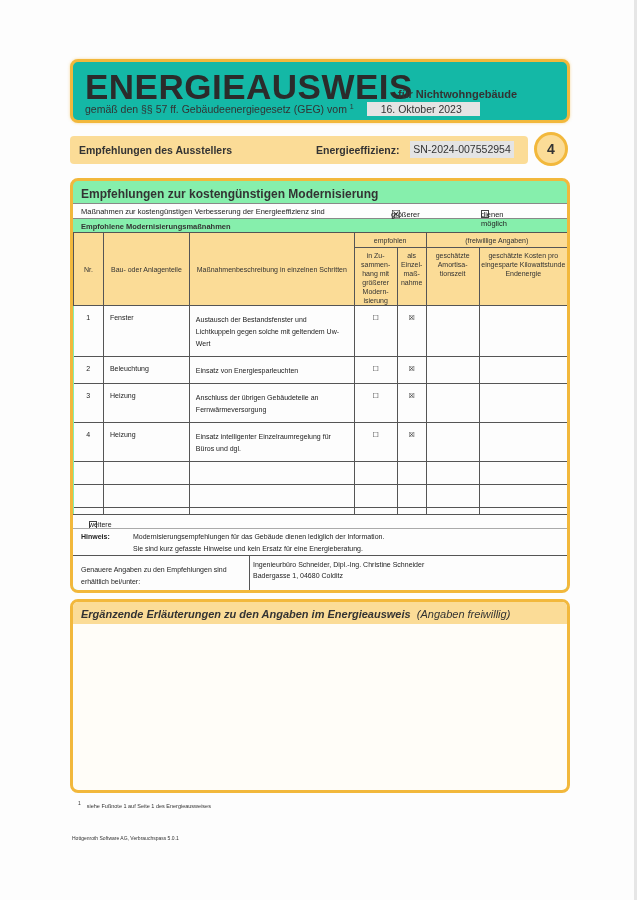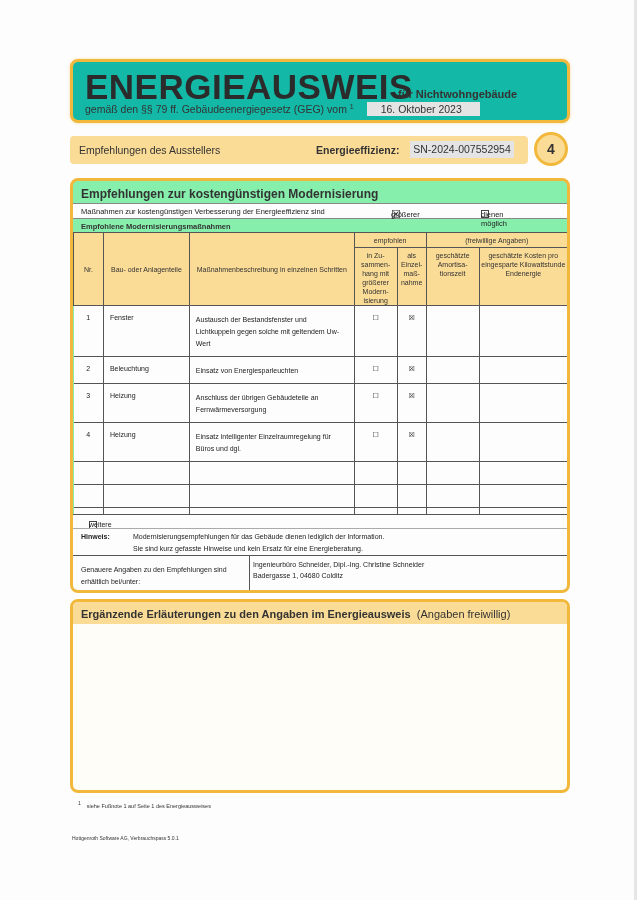--- a/index.html
+++ b/index.html
@@ -29,21 +29,21 @@
   .hdr-line sup { font-size: 7px; }
   .date-field {
     display: inline-block; background: #e4e4e4; padding: 1px 18px 1px 14px; margin-left: 10px; font-size: 10.5px;
   }
 
   
   .band {
     position: absolute; left: 70px; top: 136px; width: 458px; height: 28px;
     background: #fbdc97; border-radius: 4px;
   }
-  .band .lbl { position: absolute; left: 9px; top: 8px; font-size: 10.5px; font-weight: normal; color: #333; }
+  .band .lbl { position: absolute; left: 9px; top: 8px; font-size: 10.5px; font-weight: bold; color: #333; }
   .band .reg { position: absolute; left: 246px; top: 8px; font-size: 10.5px; font-weight: bold; color: #333; }
   .band .regval {
     position: absolute; left: 340px; top: 5px; width: 104px; height: 17px; background: #e4e4e4;
     font-size: 10.5px; text-align: center; line-height: 17px; color: #333;
   }
   .pagebadge {
     position: absolute; left: 534px; top: 132px; width: 28px; height: 28px; border-radius: 50%;
     border: 3px solid #f2b83c; background: #fbdc97; text-align: center; line-height: 28px;
     font-weight: bold; font-size: 14px; color: #333;
   }
@@ -102,39 +102,39 @@
   .contact .k { position: absolute; left: 8px; top: 8px; line-height: 12px; width: 160px; }
   .contact .sep { position: absolute; left: 176px; top: 0; width: 1px; height: 35px; background: #555; }
   .contact .v { position: absolute; left: 180px; top: 3px; line-height: 11px; }
 
   
   .sec2 {
     position: absolute; left: 70px; top: 599px; width: 494px; height: 188px;
     border: 3px solid #f2b83c; border-radius: 8px; background: #fffdf8; overflow: hidden;
   }
   .sec2-head {
-    position: absolute; left: 0; top: 0; width: 494px; height: 22px; background: #fbdc97;
+    position: absolute; left: 0; top: 0; width: 494px; height: 22px; background: #fbdc97; font-style: italic;
   }
   .sec2-head .t { position: absolute; left: 8px; top: 6px; font-size: 11px; font-weight: bold; color: #333; }
   .sec2-head .t2 { font-weight: normal; }
 
   .footnote { position: absolute; left: 78px; top: 800px; font-size: 5.5px; color: #333; }
   .footnote sup { font-size: 5px; margin-right: 6px; }
   .software { position: absolute; left: 72px; top: 835px; font-size: 5px; color: #333; }
 </style>
 </head>
 <body>
 
 <div class="right-edge"></div>
 
 <div class="hdr">
   <div class="hdr-title">ENERGIEAUSWEIS</div>
   <div class="hdr-sub-right">für Nichtwohngebäude</div>
   <div class="hdr-line">
-    <span>gemäß den §§ 79 ff. Gebäudeenergiegesetz (GEG) vom</span>
+    <span>gemäß den §§ 57 ff. Gebäudeenergiegesetz (GEG) vom</span>
     <sup>1</sup>
     <span class="date-field">16. Oktober 2023</span>
   </div>
 </div>
 
 <div class="band">
   <span class="lbl">Empfehlungen des Ausstellers</span>
   <span class="reg">Energieeffizienz:</span>
   <span class="regval">SN-2024-007552954</span>
 </div>

